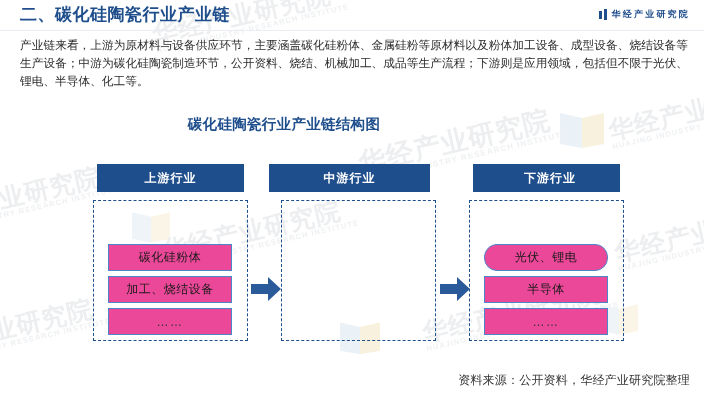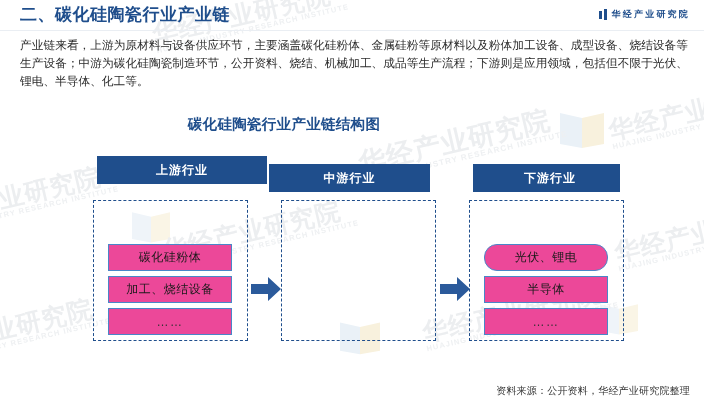--- a/index.html
+++ b/index.html
@@ -133,22 +133,22 @@
     border: 1px solid #6f9ed4;
   }
 
   .arrow {
     position: absolute;
     width: 30px; height: 26px;
   }
 
   
   .source {
-    position: absolute; right: 14px; bottom: 6px;
-    font-size: 10px;
+    position: absolute; right: 14px; bottom: 15px;
+    font-size: 12px;
     color: #333333;
     letter-spacing: 0.2px;
     white-space: nowrap;
     z-index: 3;
   }
 </style>
 </head>
 <body>
 
 <div id="page">
@@ -217,21 +217,21 @@
     </div>
     <div class="header-rule"></div>
   </div>
 
   <p class="intro">产业链来看，上游为原材料与设备供应环节，主要涵盖碳化硅粉体、金属硅粉等原材料以及粉体加工设备、成型设备、烧结设备等生产设备；中游为碳化硅陶瓷制造环节，公开资料、烧结、机械加工、成品等生产流程；下游则是应用领域，包括但不限于光伏、锂电、半导体、化工等。</p>
 
   <div class="chart">
 
     <div class="chart-title">碳化硅陶瓷行业产业链结构图</div>
 
-    <div class="col-head" style="left:97px; top:52px; width:170px;">
+    <div class="col-head" style="left:97px; top:60px; width:147px;">
       <span>上游行业</span>
     </div>
     <div class="col-body" style="left:93px; top:96px; width:155px; height:141px;"></div>
 
     <div class="node" style="left:108px; top:140px; width:124px;">
       <span>碳化硅粉体</span>
     </div>
     <div class="node" style="left:108px; top:172px; width:124px;">
       <span>加工、烧结设备</span>
     </div>

